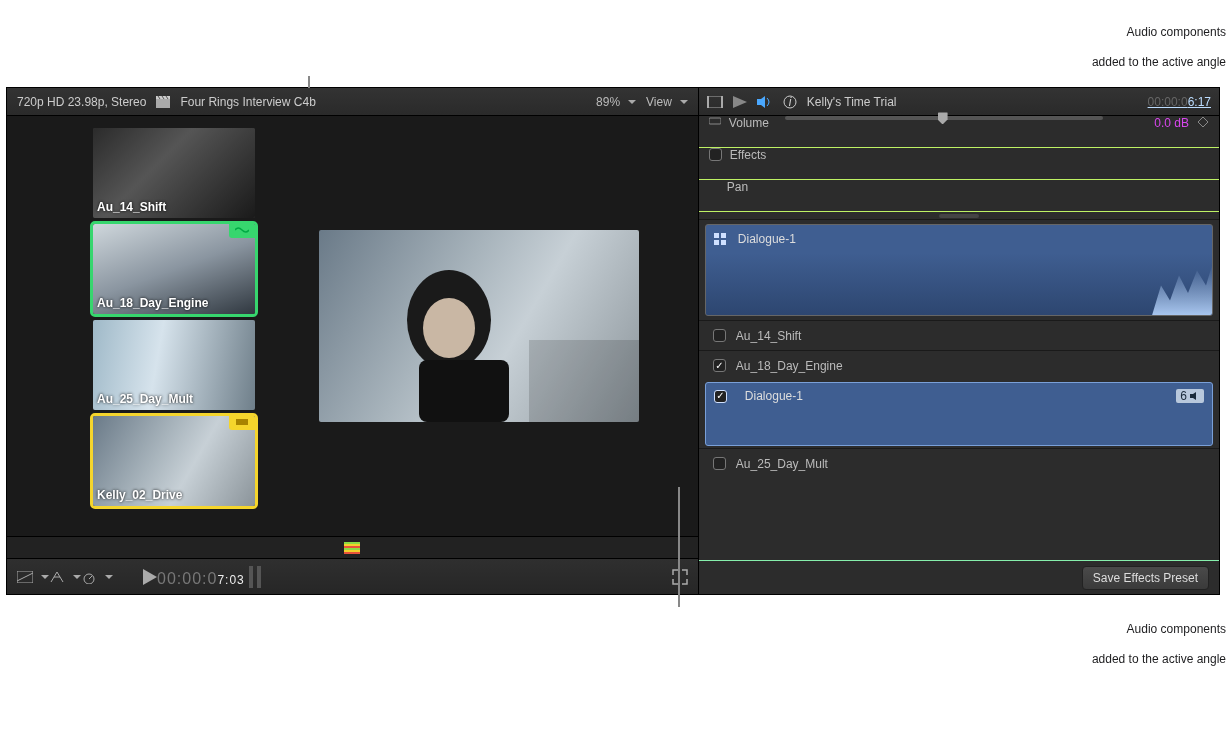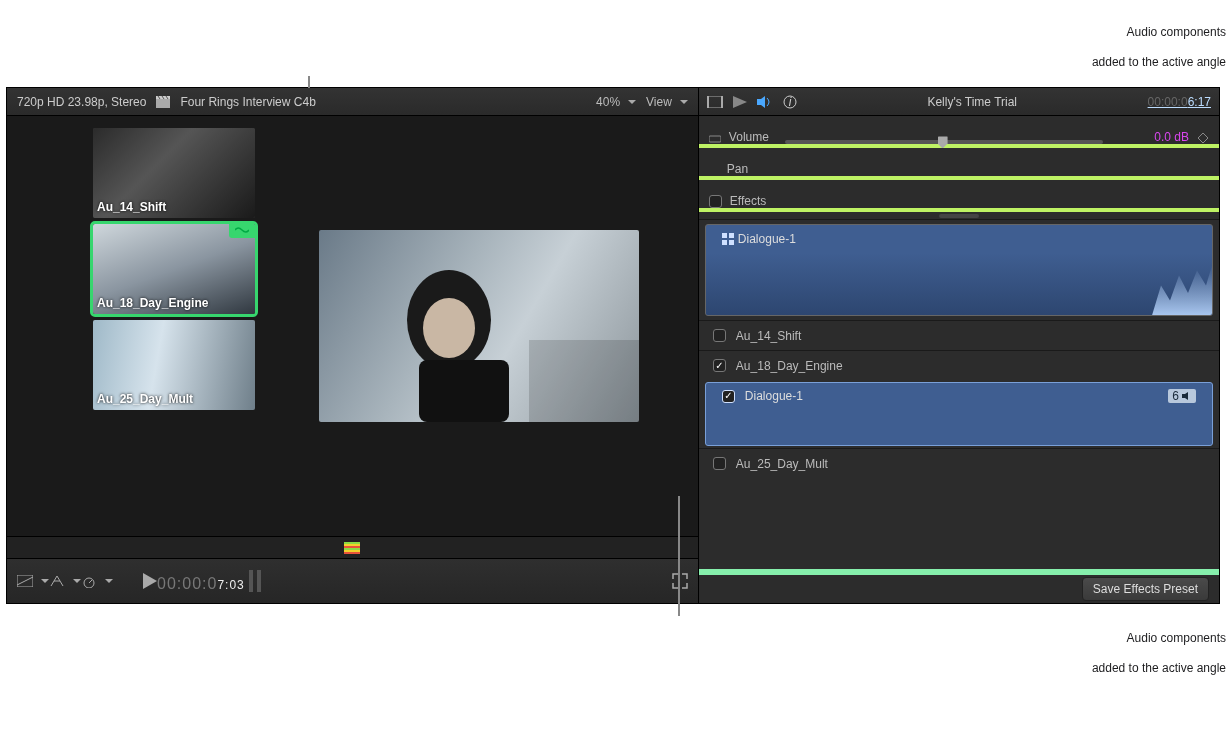--- a/index.html
+++ b/index.html
@@ -38,53 +38,53 @@
   .angle .nm{position:absolute;left:4px;bottom:4px;right:4px;font-weight:bold;color:#fff;font-size:12px;text-shadow:0 0 3px #000;}
   .angle .badge{position:absolute;top:0;right:0;width:26px;height:14px;border-bottom-left-radius:3px;}
   .angle .badge.green{background:var(--hl-green);}
   .angle .badge.yellow{background:var(--hl-yellow);}
   .angle .badge svg{margin:2px auto;}
   .thumb{position:absolute;inset:0;}
   .viewer{flex:1;display:flex;align-items:center;justify-content:center;}
   .viewer-img{width:320px;height:192px;background:linear-gradient(120deg,#6a7a88 0%,#a8b4bc 40%,#c7d0d6 60%,#8b949a 100%);border-radius:2px;position:relative;overflow:hidden;}
   .overlaybar{height:22px;background:#222;display:flex;align-items:center;justify-content:center;border-top:1px solid #000;}
   .overlaybar .stripes{width:16px;height:12px;background:repeating-linear-gradient(#8bdc43 0 2px,#f2d22c 2px 4px,#e8533a 4px 6px);}
-  .transport{height:45px;background:linear-gradient(#2f2f2f,#262626);display:flex;align-items:center;padding:0 10px;border-top:1px solid #000;}
+  .transport{height:36px;background:linear-gradient(#2f2f2f,#262626);display:flex;align-items:center;padding:0 10px;border-top:1px solid #000;}
   .transport .tc{color:#d0d0d0;font-family:ui-monospace,monospace;font-size:22px;letter-spacing:1px;}
   .transport .tc .big{color:#eee;}
   .transport .tc .sm{color:#777;font-size:16px;}
   .btn{display:inline-flex;align-items:center;gap:4px;color:#bbb;cursor:pointer;}
   .dd::after{content:"";border:4px solid transparent;border-top-color:#aaa;margin-left:4px;transform:translateY(2px);}
   
   .rtop{height:28px;background:linear-gradient(#333,#2a2a2a);display:flex;align-items:center;padding:0 8px;gap:10px;border-bottom:1px solid #000;}
-  .rtop .clipname{flex:1;text-align:center;color:#ccc;}
+  .rtop .clipname{flex:1;text-align:left;color:#ccc;}
   .rtop .tc{color:#bcddff;font-family:ui-monospace,monospace;font-size:12px;text-decoration:underline;}
   .rtop .tc .g{color:#666;}
-  .row{height:32px;display:flex;align-items:flex-end;padding:0 10px;gap:8px;border-bottom:4px solid #bef264;background:#2c2c2c;}
+  .row{height:32px;display:flex;align-items:flex-start;padding:0 10px;gap:8px;border-bottom:1px solid #bef264;background:#2c2c2c;}
   .row.sub{padding-left:28px;}
   .row .label{color:#bbb;}
   .slider{flex:1;height:4px;background:#555;border-radius:2px;position:relative;margin:0 8px;}
   .slider .knob{position:absolute;top:-4px;width:10px;height:12px;background:#aaa;border-radius:1px;clip-path:polygon(0 0,100% 0,100% 60%,50% 100%,0 60%);}
   .cb{width:13px;height:13px;border:1px solid #777;border-radius:3px;display:inline-flex;align-items:center;justify-content:center;background:#222;}
   .cb.on::after{content:"✓";color:#fff;font-size:10px;line-height:1;}
   .hdr-row{height:26px;padding:0 10px 0 28px;display:flex;align-items:center;color:#aaa;background:#2c2c2c;border-bottom:1px solid #1a1a1a;}
   .grip{height:8px;background:#2c2c2c;display:flex;justify-content:center;align-items:center;border-bottom:1px solid #1a1a1a;}
   .grip span{width:40px;height:4px;border-radius:2px;background:#444;}
   .comp{background:#2c2c2c;}
   .comp-box{margin:4px 6px;border:1px solid #666;border-radius:3px;overflow:hidden;}
-  .comp-box .ch{height:28px;display:flex;align-items:center;padding:0 16px;gap:4px;color:#ddd;}
+  .comp-box .ch{height:28px;display:flex;align-items:center;padding:0 8px;gap:12px;color:#ddd;}
   .comp-box.blue{background:var(--hl-blue);}
   .comp-box.blue .wf{height:62px;background:linear-gradient(#3f5e91,#2d4670);position:relative;}
   .comp-box.blue .wf::after{content:"";position:absolute;right:0;bottom:0;width:60px;height:50px;background:linear-gradient(180deg,rgba(170,200,240,0) 0%,rgba(170,200,240,.4) 40%,#a8c6ef 100%);clip-path:polygon(0 100%,15% 40%,30% 70%,45% 20%,60% 55%,75% 10%,90% 40%,100% 0,100% 100%);}
   .comp-row{height:30px;display:flex;align-items:center;padding:0 14px;gap:10px;color:#bbb;border-top:1px solid #1a1a1a;}
   .comp-box.blue2{background:var(--hl-blue);margin:2px 6px;border:1px solid #7aa0d8;border-radius:3px;}
   .comp-box.blue2 .ch{height:26px;}
   .comp-box.blue2 .wf2{height:36px;}
   .chan-badge{background:#b8c8dc;color:#1a2a3a;border-radius:2px;padding:0 4px;font-size:10px;display:inline-flex;align-items:center;gap:3px;}
-  .save-row{height:34px;display:flex;align-items:center;justify-content:flex-end;padding:0 10px;background:#2c2c2c;border-top:6px solid #86efac;}
+  .save-row{height:34px;display:flex;align-items:center;justify-content:flex-end;padding:0 10px;background:#2c2c2c;border-top:1px solid #86efac;}
   .save-btn{background:linear-gradient(#4a4a4a,#3a3a3a);border:1px solid #222;border-radius:4px;padding:4px 10px;color:#ddd;}
   .bottomlabel{margin-left:688px;margin-top:10px;position:relative;}
   .bottomlabel .lead{position:absolute;border-left:2px solid #888;height:120px;left:-10px;top:-118px;}
   
   .t1{background:linear-gradient(135deg,#2b2b2b 0%,#555 40%,#1a1a1a 100%);}
   .t2{background:linear-gradient(160deg,#cfd7dc 0%,#8a95a0 50%,#303840 100%);}
   .t3{background:linear-gradient(100deg,#9fb9c8 0%,#d6e3ec 40%,#6f7f8a 100%);}
   .t4{background:linear-gradient(120deg,#6a7a88 0%,#a8b4bc 40%,#c7d0d6 60%,#8b949a 100%);}
 </style>
 </head>
@@ -107,21 +107,21 @@
           <svg width="14" height="12">
               <rect x="0" y="3" width="14" height="9" fill="#aaa"></rect>
               <rect x="0" y="0" width="14" height="3" fill="#ccc"></rect>
               <line x1="2" y1="0" x2="4" y2="3" stroke="#555"></line>
               <line x1="6" y1="0" x2="8" y2="3" stroke="#555"></line>
               <line x1="10" y1="0" x2="12" y2="3" stroke="#555"></line>
             </svg>
         </span>
         <span>Four Rings Interview C4b</span>
         <span class="spacer"></span>
-        <span class="btn dd">40%</span>
+        <span class="btn dd">89%</span>
         <span class="btn dd">View</span>
       </div>
 
 
       <div class="body">
         <div class="angles">
           <div class="angle">
             <div class="thumb t1"></div>
             <div class="nm">Au_14_Shift</div>
           </div>
@@ -131,20 +131,29 @@
                 <svg width="14" height="8">
                   <path d="M0 4 Q3 0 7 4 T14 4" stroke="#0a4" stroke-width="1.5" fill="none"></path>
                 </svg>
               </div>
             <div class="nm">Au_18_Day_Engine</div>
           </div>
           <div class="angle">
             <div class="thumb t3"></div>
             <div class="nm">Au_25_Day_Mult</div>
           </div>
+          <div class="angle sel-v">
+            <div class="thumb t4"></div>
+            <div class="badge yellow">
+                <svg width="14" height="8">
+                  <rect x="1" y="1" width="12" height="6" fill="#a88400"></rect>
+                </svg>
+              </div>
+            <div class="nm">Kelly_02_Drive</div>
+          </div>
         </div>
         <div class="viewer">
           <div class="viewer-img">
             <svg width="320" height="192" style="position:absolute;inset:0;">
               <ellipse cx="130" cy="90" rx="42" ry="50" fill="#1a1a1a"></ellipse>
               <ellipse cx="130" cy="98" rx="26" ry="30" fill="#c9b7a4"></ellipse>
               <rect x="100" y="130" width="90" height="62" fill="#111" rx="8"></rect>
               <rect x="210" y="110" width="110" height="82" fill="rgba(0,0,0,.15)"></rect>
             </svg>
           </div>
@@ -239,26 +248,26 @@
             <div class="knob" style="left:48%"></div>
           </div>
         <span style="width:70px;text-align:right;color:#d946ef">0.0  dB</span>
         <span>
             <svg width="12" height="12">
               <polygon points="6,1 11,6 6,11 1,6" stroke="#888" fill="none"></polygon>
             </svg>
           </span>
       </div>
 
-      <div class="row sub">
-        <span class="label">Pan</span>
-      </div>
       <div class="row">
         <span class="cb"></span>
         <span class="label">Effects</span>
+      </div>
+      <div class="row sub">
+        <span class="label">Pan</span>
       </div>
       <div class="grip">
           <span></span>
         </div>
 
 
       <div class="comp">
         <div class="comp-box blue">
           <div class="ch">
             <span>

